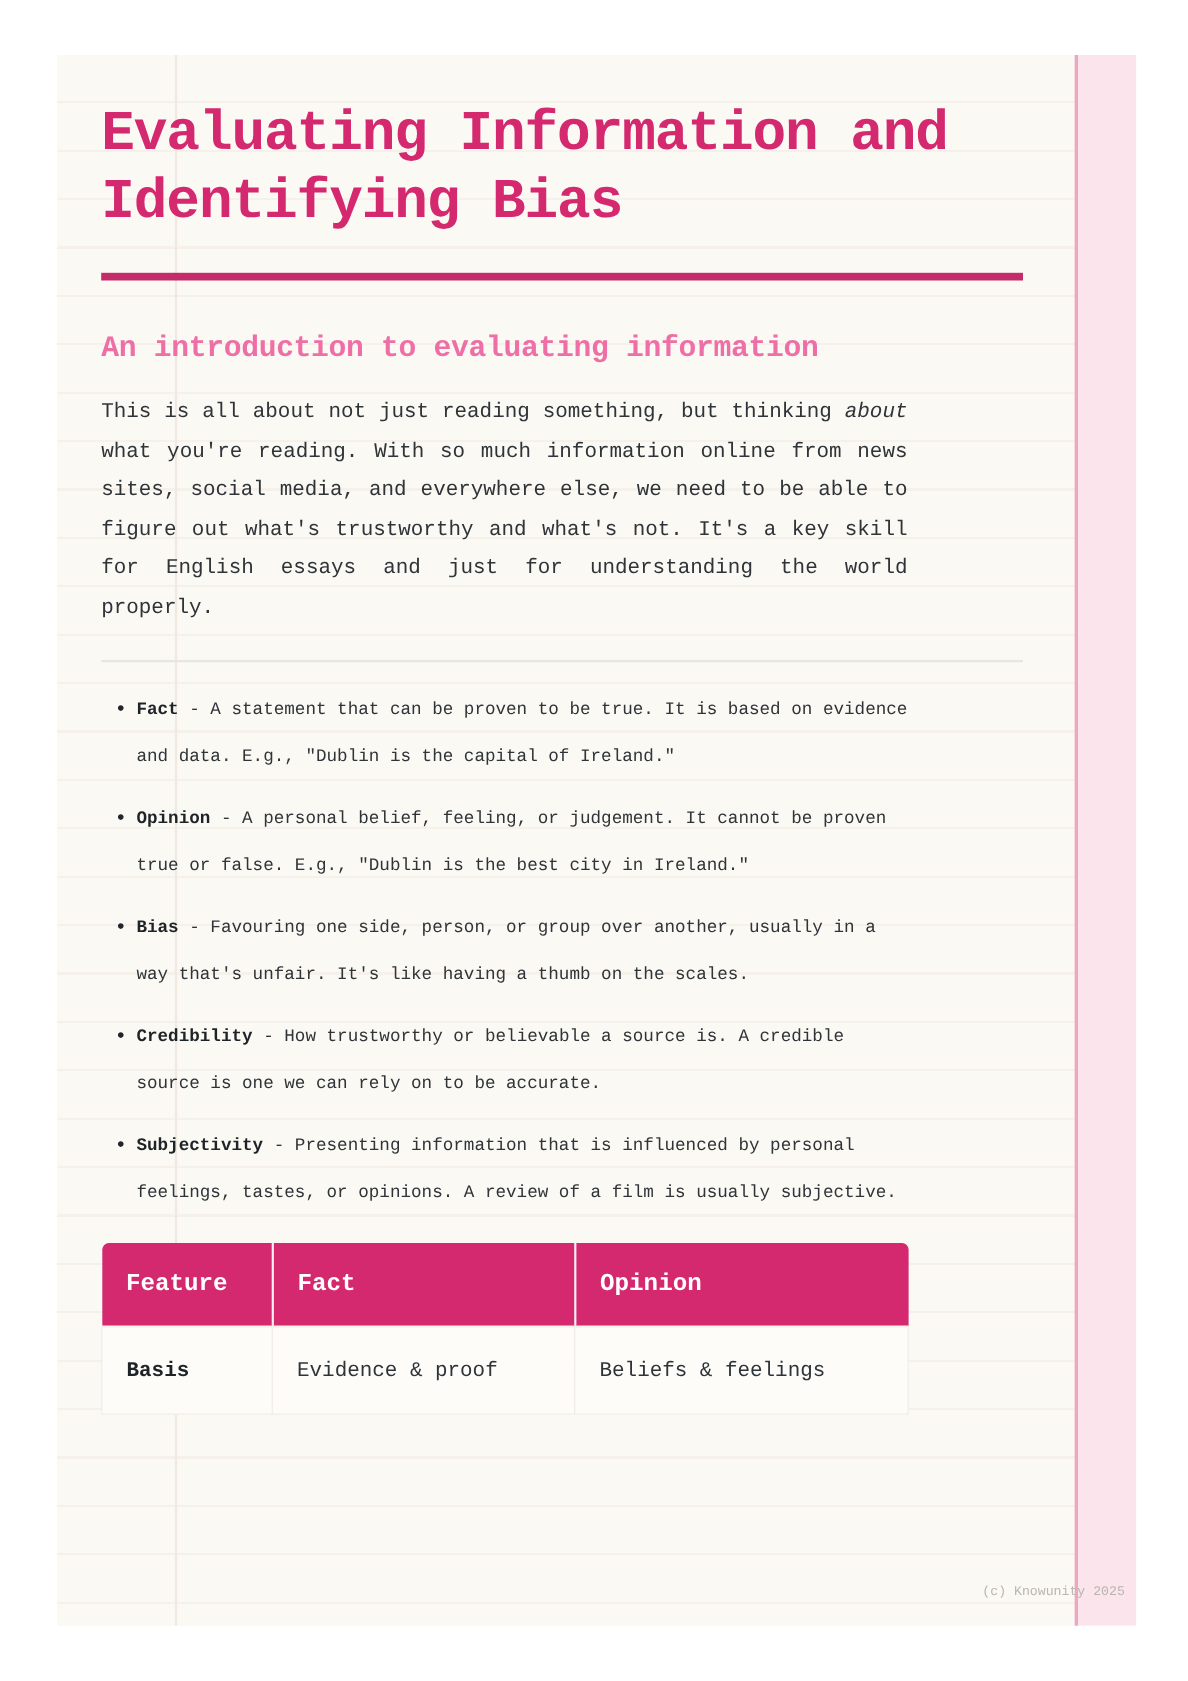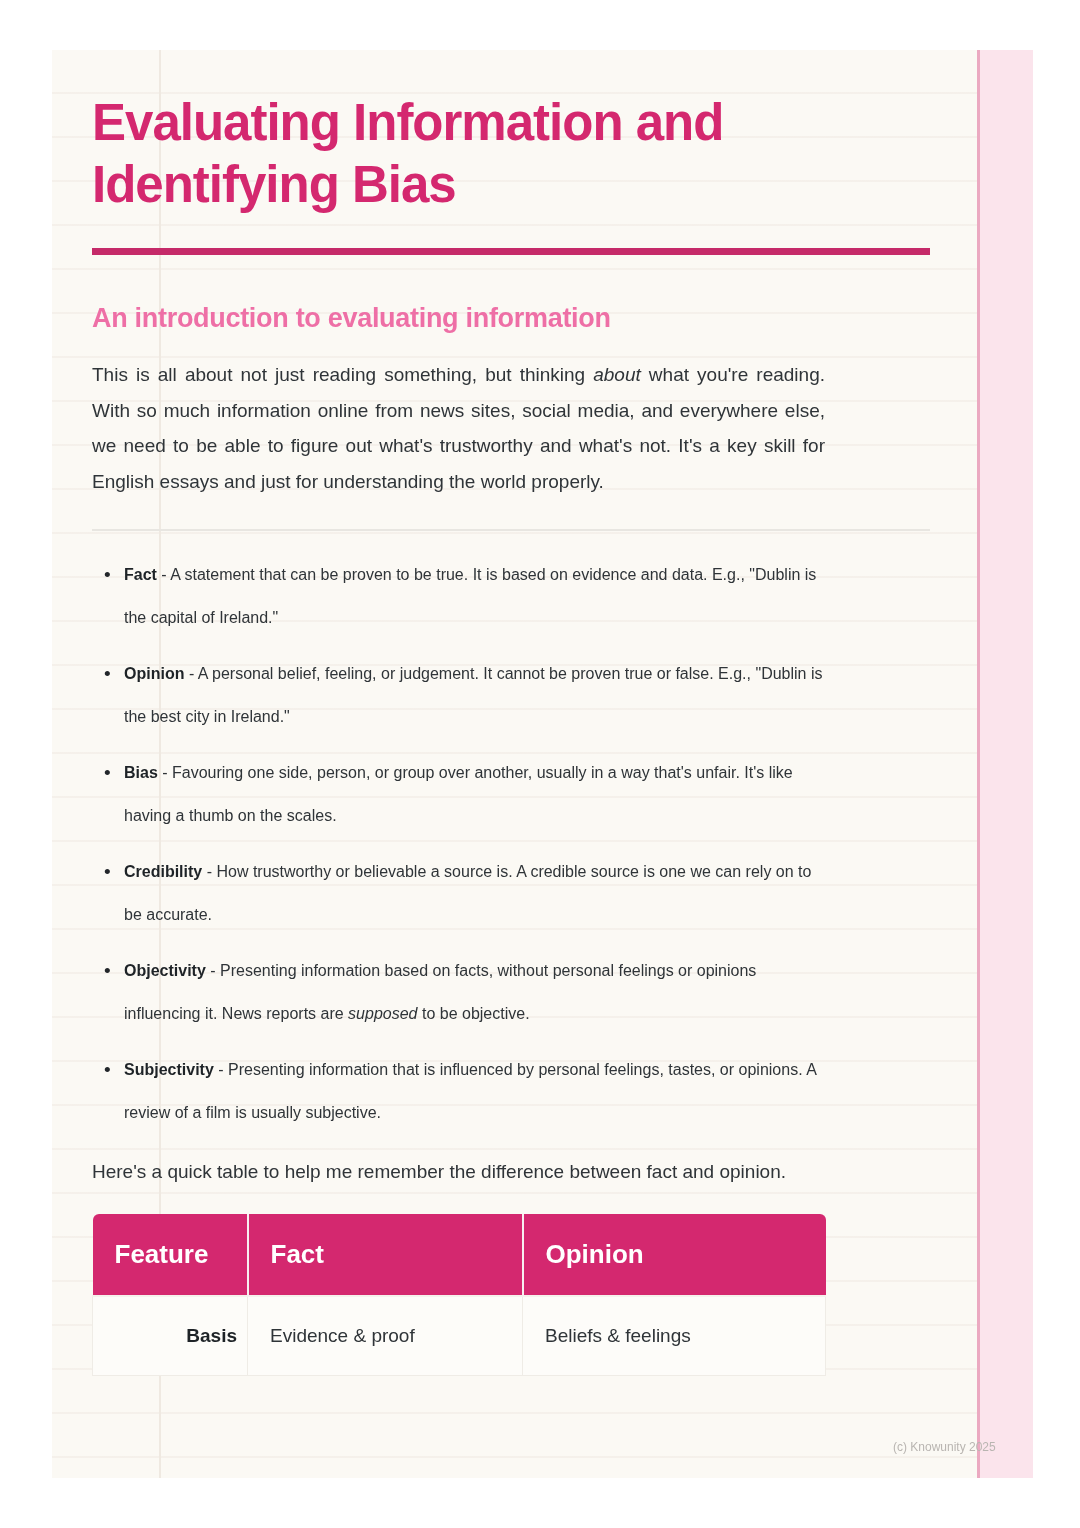--- a/index.html
+++ b/index.html
@@ -1,21 +1,21 @@
 <!DOCTYPE html>
 <html><head>
 <meta charset="utf-8">
 <style>
   * { margin: 0; padding: 0; box-sizing: border-box; }
   html, body { background: #ffffff; }
   body {
     font-family: "Liberation Sans", "DejaVu Sans", sans-serif;
     width: 1080px; height: 1528px; position: relative; overflow: hidden;
   }
-  .canvas { position: absolute; inset: 0; background: #ffffff; }
+  .canvas { position: absolute; inset: 0; background: #ffffff; font-family: Liberation Mono, monospace; }
 
   
   .page {
     position: absolute; left: 52px; top: 50px; width: 981px; height: 1428px;
     background: #fbf9f4;
     background-image: repeating-linear-gradient(
       to bottom,
       transparent 0px, transparent 42px,
       rgba(214,196,186,0.16) 42px, rgba(214,196,186,0.16) 44px);
     overflow: hidden;
@@ -77,34 +77,34 @@
 
   .lead { margin-top: 20px; }
 
   
   .fo-table {
     width: 733px; margin-top: 24px; border-collapse: collapse;
     table-layout: fixed;
   }
   .fo-table th {
     background: #d4286f; color: #ffffff; font-weight: 700;
-    font-size: 26px; text-align: left; padding: 25px 10px 25px 22px;
+    font-size: 22px; text-align: left; padding: 25px 10px 25px 22px;
     border-right: 2px solid #f7eff0;
   }
   .fo-table th:first-child { border-top-left-radius: 6px; }
   .fo-table th:last-child  { border-top-right-radius: 6px; border-right: none; }
   .col-feature { width: 155px; }
   .col-fact    { width: 275px; }
   .col-opinion { width: 303px; }
   .fo-table td {
     background: #fdfcf9; color: #2f3438; font-size: 19px;
     padding: 28px 10px 28px 22px; border: 1px solid #efece6;
     border-top: 2px solid #f5f2ec;
   }
-  .fo-table td.cell-term { font-weight: 700; color: #1e2327; text-align: right; }
+  .fo-table td.cell-term { font-weight: 700; color: #1e2327; }
 
   
   .watermark {
     position: absolute; left: 893px; top: 1440px;
     font-size: 12px; color: #b9b5b1; z-index: 5; white-space: nowrap;
   }
 </style>
 </head>
 <body>
 
@@ -124,25 +124,23 @@
       <p class="para"><span>This is all about not just reading something, but thinking </span><em>about</em><span> what you're reading. With so much information online from news sites, social media, and everywhere else, we need to be able to figure out what's trustworthy and what's not. It's a key skill for English essays and just for understanding the world properly.</span></p>
 
       <hr class="divider">
 
 
       <ul class="deflist">
         <li><span class="term">Fact</span><span> - A statement that can be proven to be true. It is based on evidence and data. E.g., "Dublin is the capital of Ireland."</span><em></em><span></span></li>
         <li><span class="term">Opinion</span><span> - A personal belief, feeling, or judgement. It cannot be proven true or false. E.g., "Dublin is the best city in Ireland."</span><em></em><span></span></li>
         <li><span class="term">Bias</span><span> - Favouring one side, person, or group over another, usually in a way that's unfair. It's like having a thumb on the scales.</span><em></em><span></span></li>
         <li><span class="term">Credibility</span><span> - How trustworthy or believable a source is. A credible source is one we can rely on to be accurate.</span><em></em><span></span></li>
-        <li><span class="term">Objectivity</span><span> - Presenting information based on facts, without personal feelings or opinions influencing it. News reports are </span><em>supposed</em><span> to be objective.</span></li>
         <li><span class="term">Subjectivity</span><span> - Presenting information that is influenced by personal feelings, tastes, or opinions. A review of a film is usually subjective.</span><em></em><span></span></li>
       </ul>
 
-      <p class="para lead">Here's a quick table to help me remember the difference between fact and opinion.</p>
 
       <table class="fo-table">
         <thead>
           <tr>
             <th class="col-feature">Feature</th>
             <th class="col-fact">Fact</th>
             <th class="col-opinion">Opinion</th>
           </tr>
         </thead>
         <tbody>

